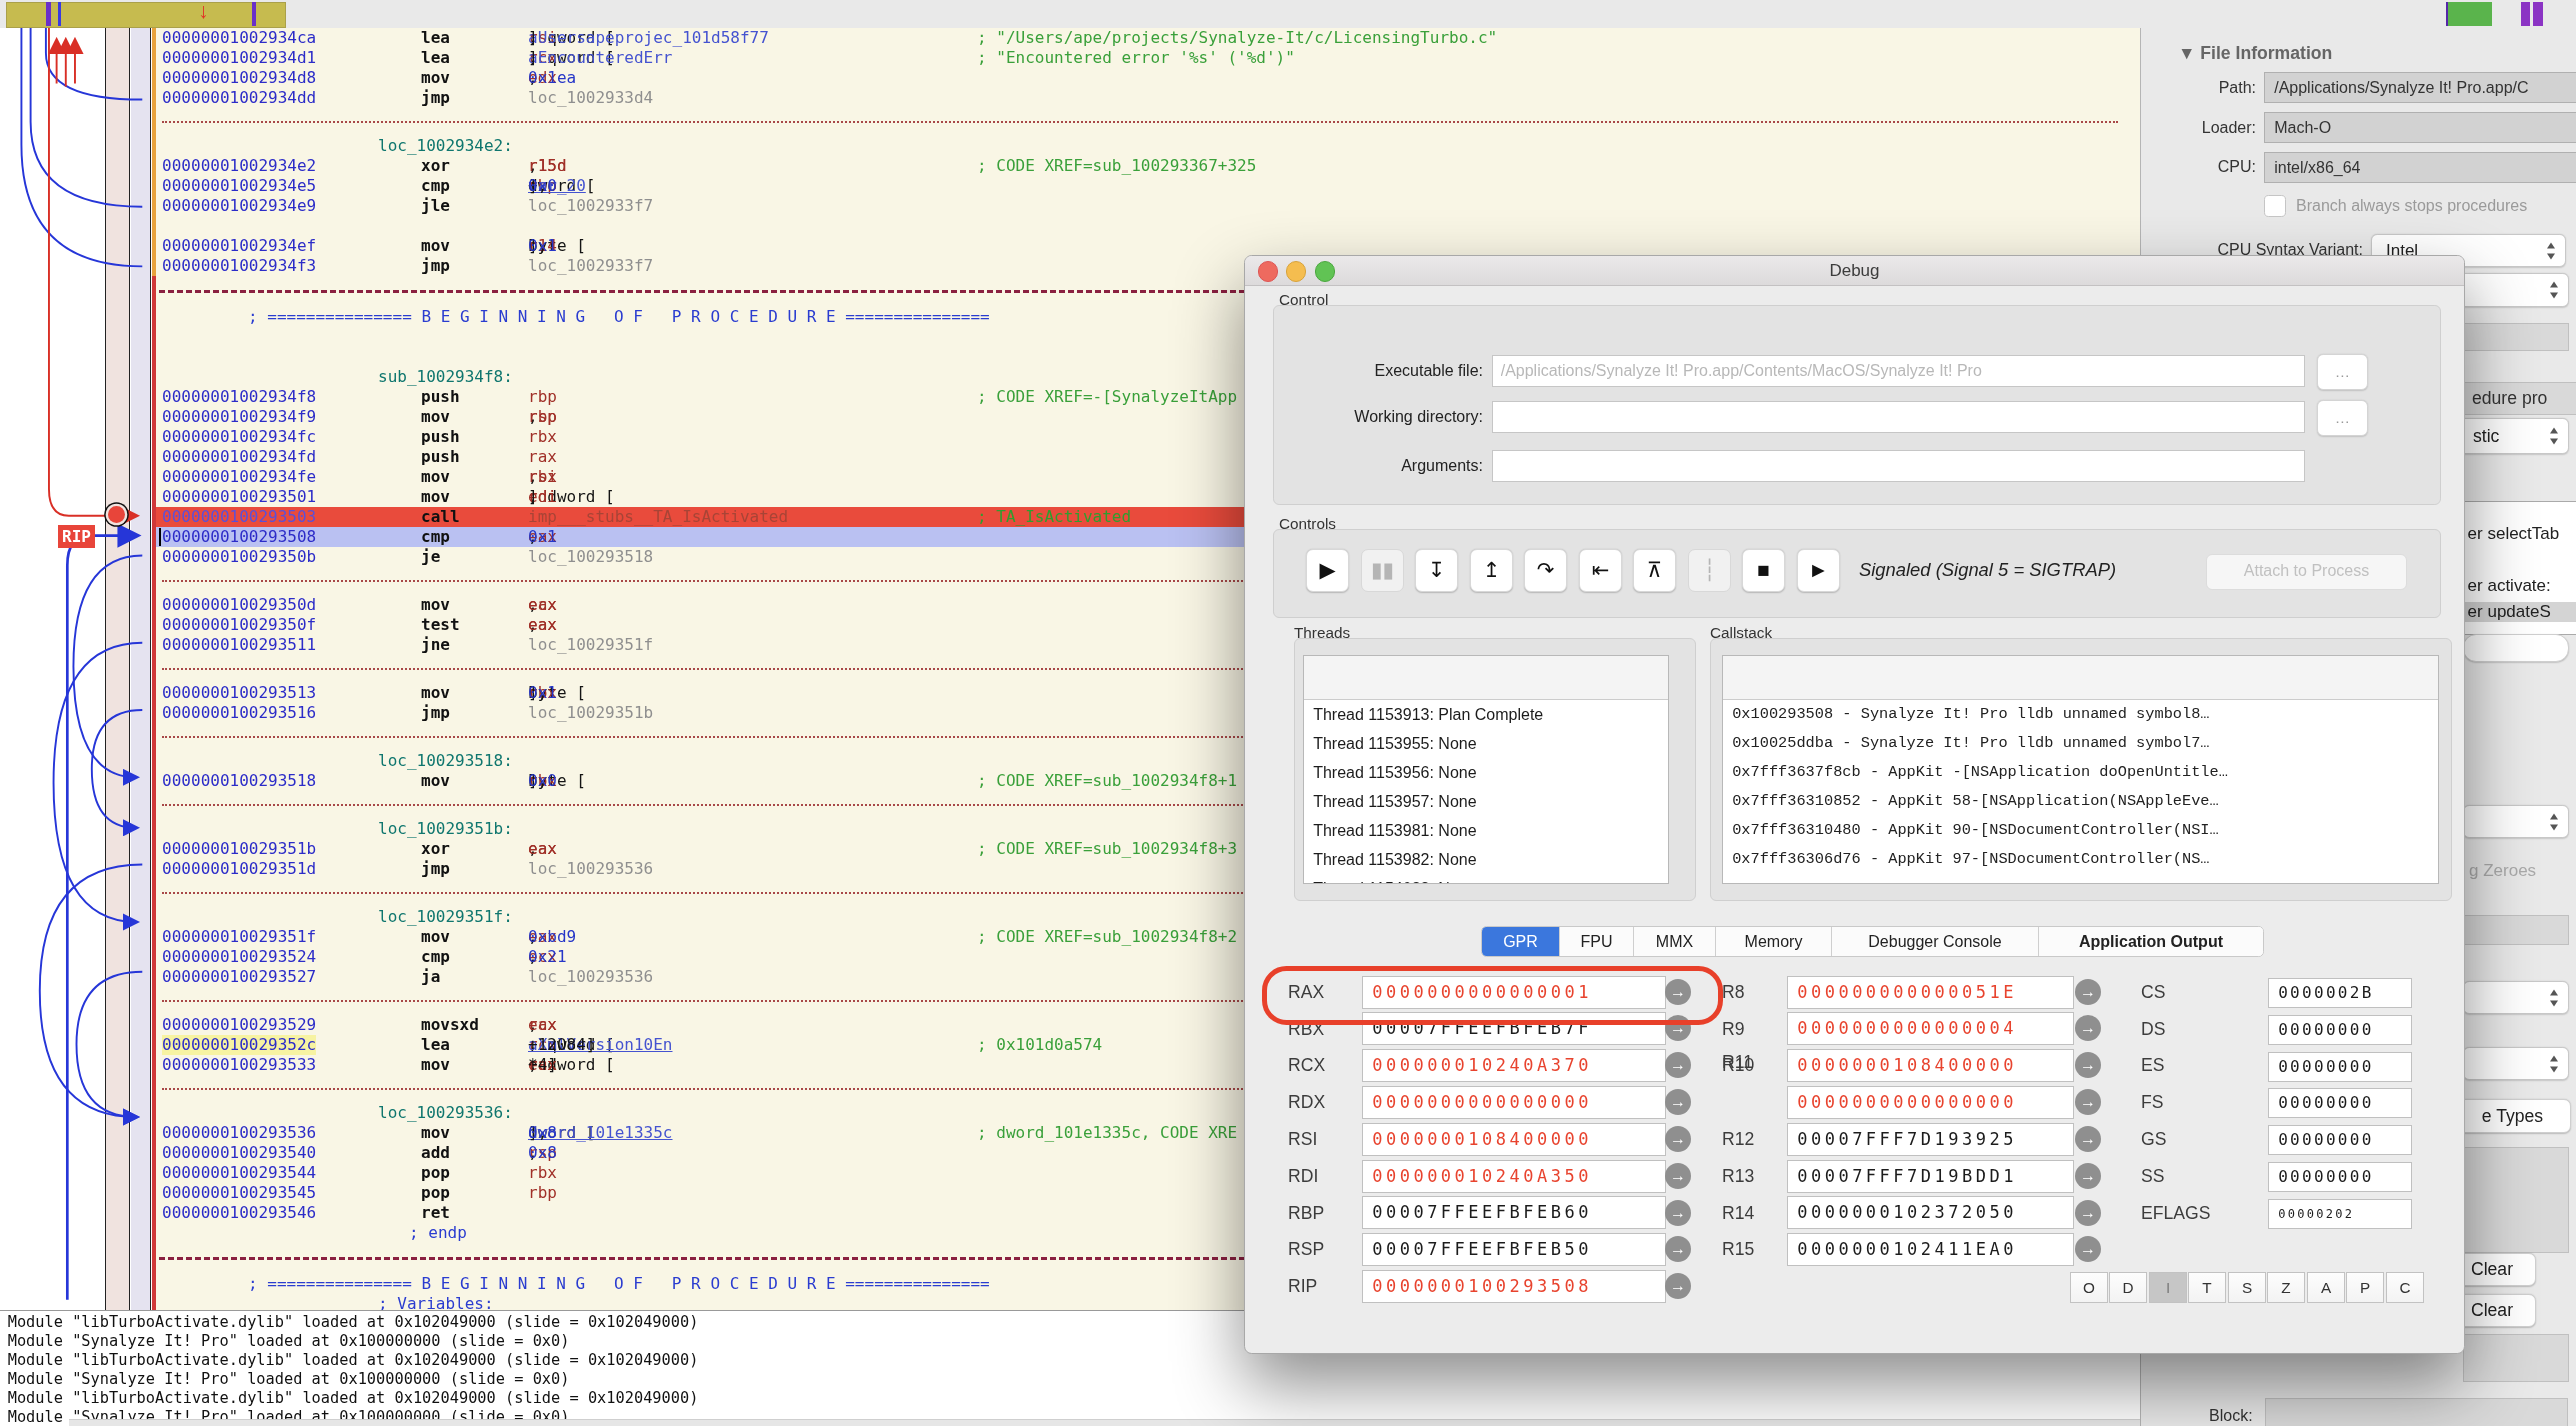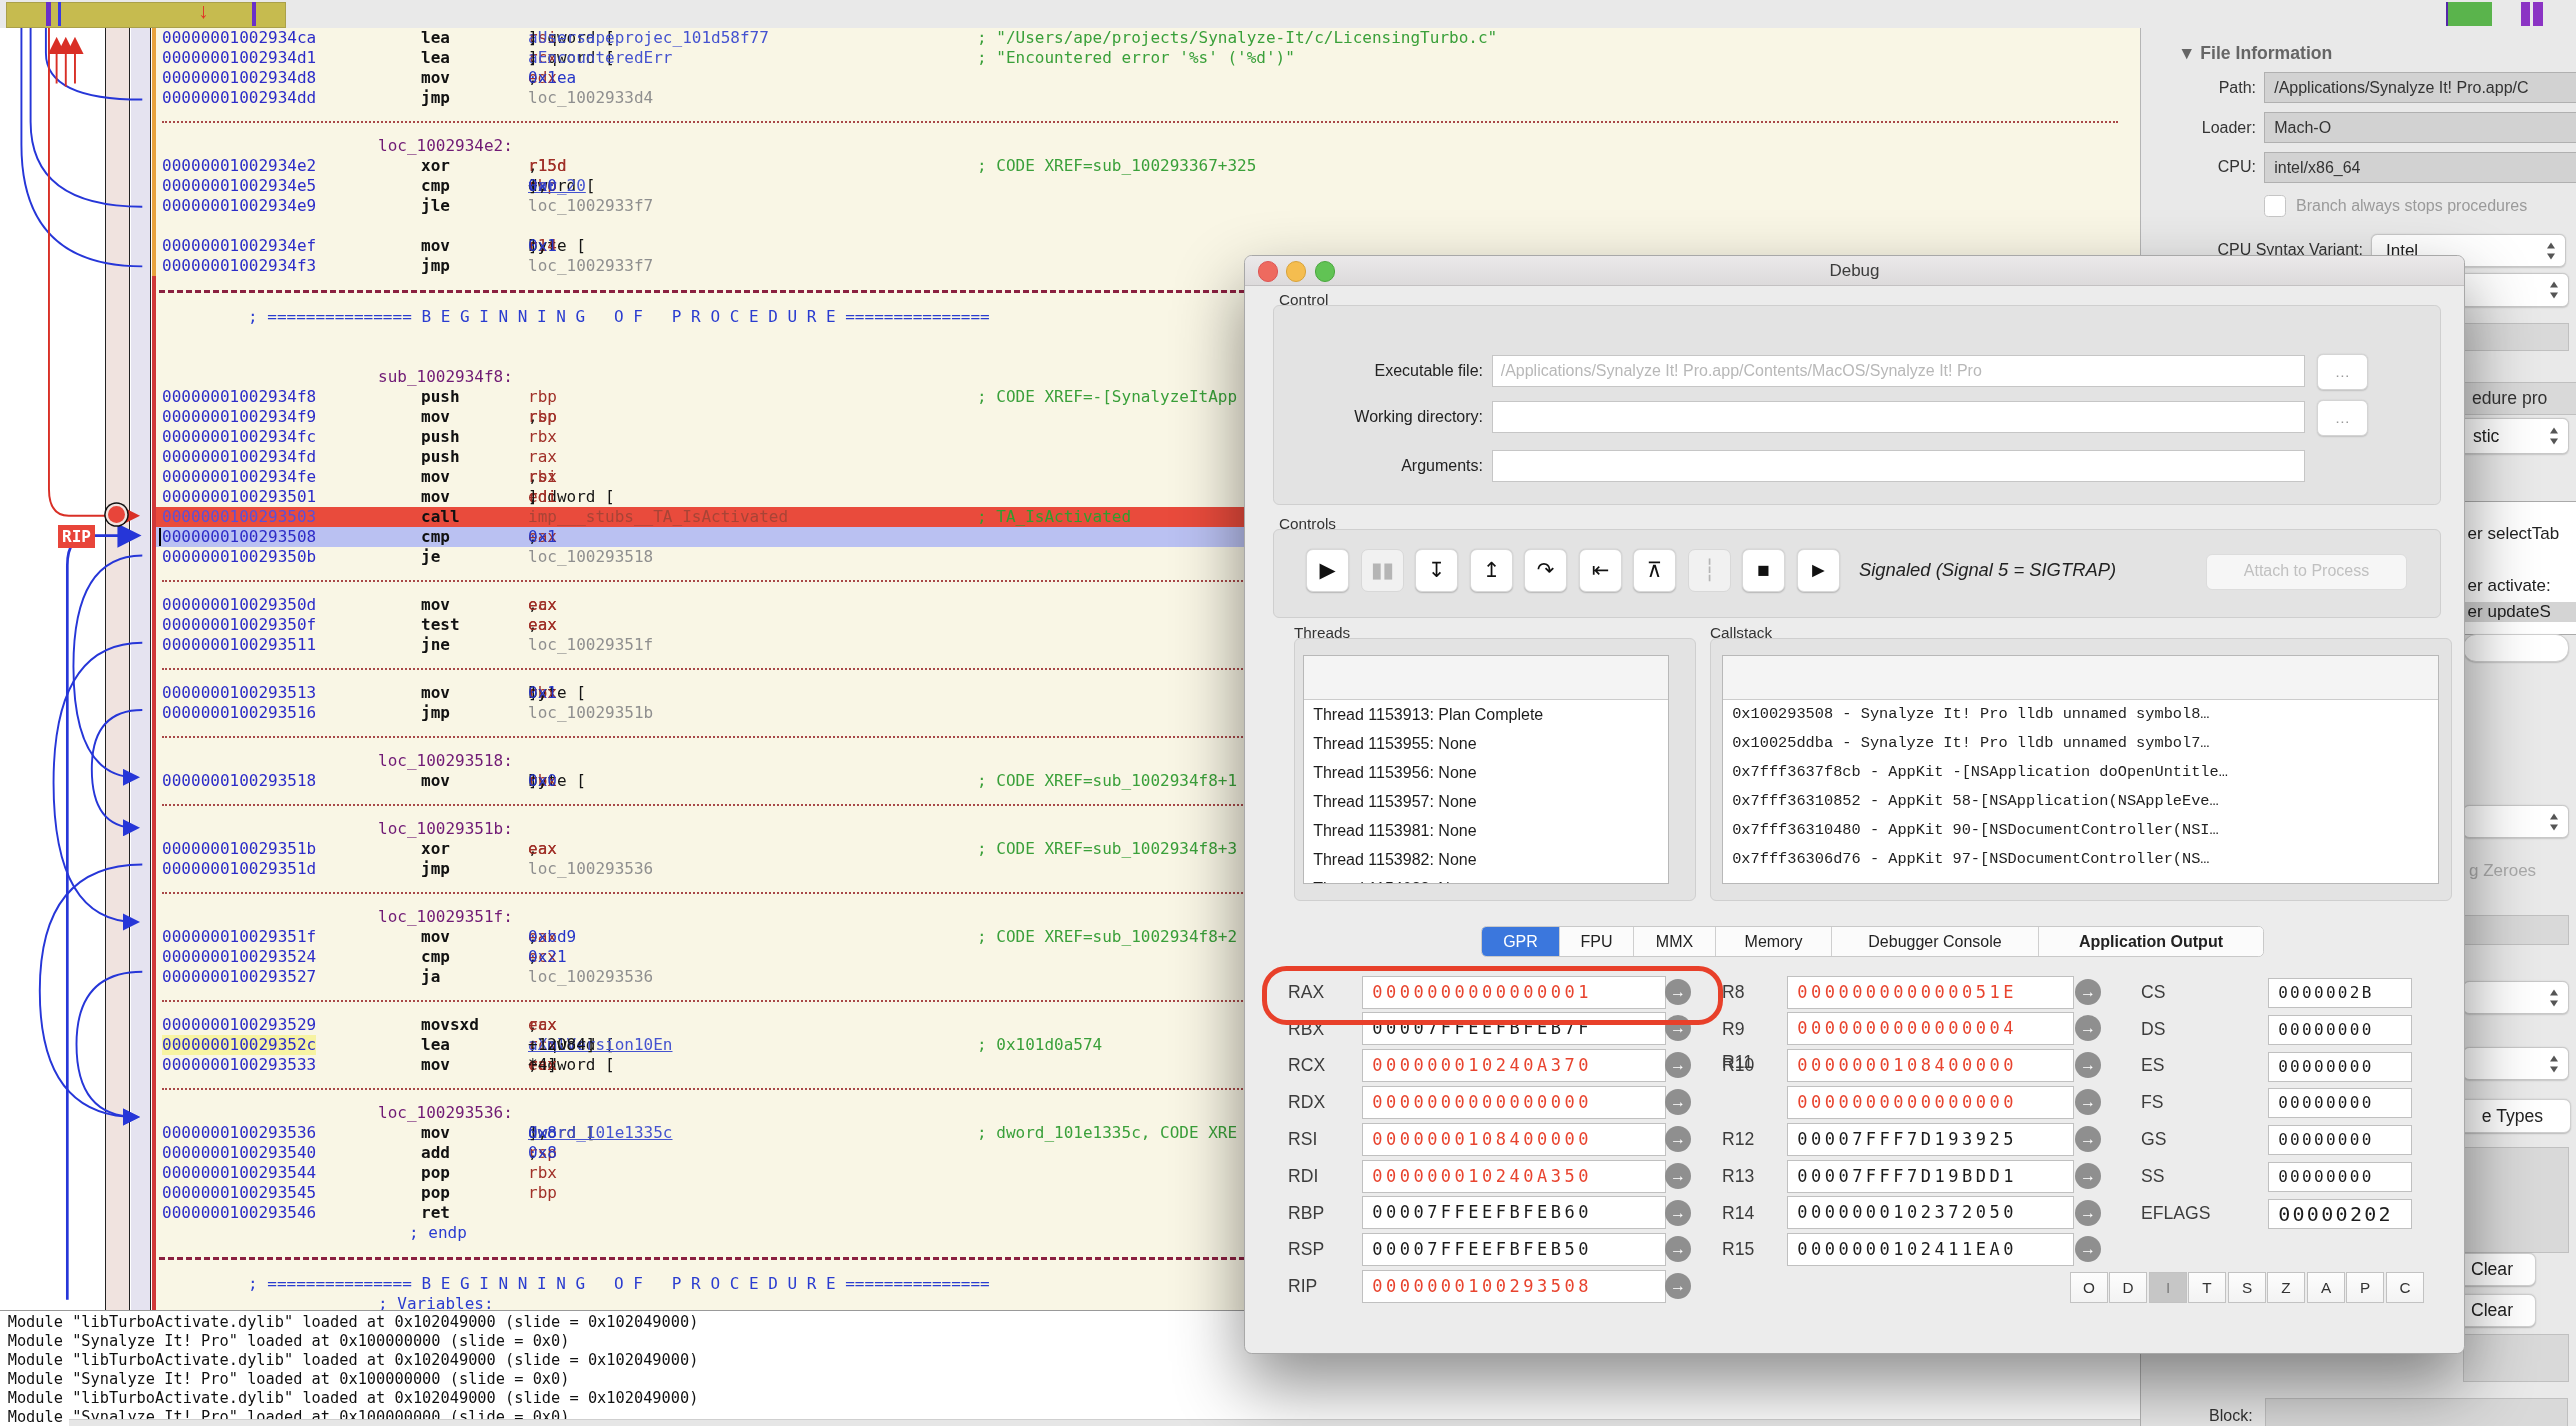--- a/index.html
+++ b/index.html
@@ -44,21 +44,21 @@
   .hl-red{background:var(--hl-red);}
   .hl-red .addr{color:#5b50d8;} .hl-red .cmt{color:#2f9e2f;}
   .hl-blue{background:var(--hl-blue);}
   .ya{background:var(--hl-yellow);}
   .caret{position:absolute;left:3.1px;top:0.8px;width:1.5px;height:18.4px;background:#000;}
   .sep{position:relative;height:28px;}
   .sep::after{content:"";position:absolute;left:6.1px;right:23px;top:13px;border-top:2.3px dotted var(--sep-dot);}
   .dash{position:relative;height:31px;}
   .dash::after{content:"";position:absolute;left:3.1px;right:14px;top:14px;border-top:3.1px dashed var(--sep-dash);}
   .blank{height:20px;}
-  .clbl{position:relative;height:20px;} .clbl span{position:absolute;left:222px;color:#701a75;}
+  .clbl{position:relative;height:20px;} .clbl span{position:absolute;left:222px;color:#0f766e;}
   .ccmt{position:relative;height:20px;} .ccmt span{position:absolute;color:var(--cmt-blue);}
   
   #logarea{position:absolute;left:0;top:1310px;width:2140px;height:117px;background:#fff;border-top:0.8px solid #999;
     font:15.3px/19px "DejaVu Sans Mono",monospace;color:#111;padding-top:2.3px;box-sizing:border-box;}
   .logline{padding-left:7.7px;height:19px;}
   #hscroll{position:absolute;left:69px;top:1419px;width:2071px;height:7.7px;background:#e6e6e6;border-top:0.8px solid #cfcfcf;}
   
   #rightpanel{position:absolute;left:2140px;top:28px;width:436px;height:1399px;background:#e9e9e9;border-left:1.5px solid #b5b5b5;overflow:hidden;}
   .fi-header{position:absolute;left:37px;top:15.3px;font-size:17.6px;font-weight:bold;color:#666;}
   .fi-label{position:absolute;width:84px;text-align:right;font-size:16px;color:#333;}
@@ -373,21 +373,21 @@
         <div class="reg-field blk" style="left: 1023px; top: 759px; width: 133px; height: 28px; font-size: 16px; letter-spacing: 2.3px; line-height: 28px;">00000000</div>
         <div class="reg-label" style="left: 896px; top: 799px;">ES</div>
         <div class="reg-field blk" style="left: 1023px; top: 796px; width: 133px; height: 28px; font-size: 16px; letter-spacing: 2.3px; line-height: 28px;">00000000</div>
         <div class="reg-label" style="left: 896px; top: 836px;">FS</div>
         <div class="reg-field blk" style="left: 1023px; top: 832px; width: 133px; height: 28px; font-size: 16px; letter-spacing: 2.3px; line-height: 28px;">00000000</div>
         <div class="reg-label" style="left: 896px; top: 873px;">GS</div>
         <div class="reg-field blk" style="left: 1023px; top: 869px; width: 133px; height: 28px; font-size: 16px; letter-spacing: 2.3px; line-height: 28px;">00000000</div>
         <div class="reg-label" style="left: 896px; top: 910px;">SS</div>
         <div class="reg-field blk" style="left: 1023px; top: 906px; width: 133px; height: 28px; font-size: 16px; letter-spacing: 2.3px; line-height: 28px;">00000000</div>
         <div class="reg-label" style="left: 896px; top: 947px;">EFLAGS</div>
-        <div class="reg-field blk" style="left: 1023px; top: 943px; width: 133px; height: 28px; font-size: 20px; letter-spacing: 2.3px; line-height: 28px;">00000202</div>
+        <div class="reg-field blk" style="left: 1023px; top: 943px; width: 133px; height: 28px; font-size: 12px; letter-spacing: 2.3px; line-height: 28px;">00000202</div>
       </div>
     <div id="rax-annot"></div>
     <div id="flags-row">
         <div class="flag-btn" style="left: 825px;">O</div>
         <div class="flag-btn" style="left: 864px;">D</div>
         <div class="flag-btn on" style="left: 904px;">I</div>
         <div class="flag-btn" style="left: 943px;">T</div>
         <div class="flag-btn" style="left: 983px;">S</div>
         <div class="flag-btn" style="left: 1022px;">Z</div>
         <div class="flag-btn" style="left: 1062px;">A</div>

